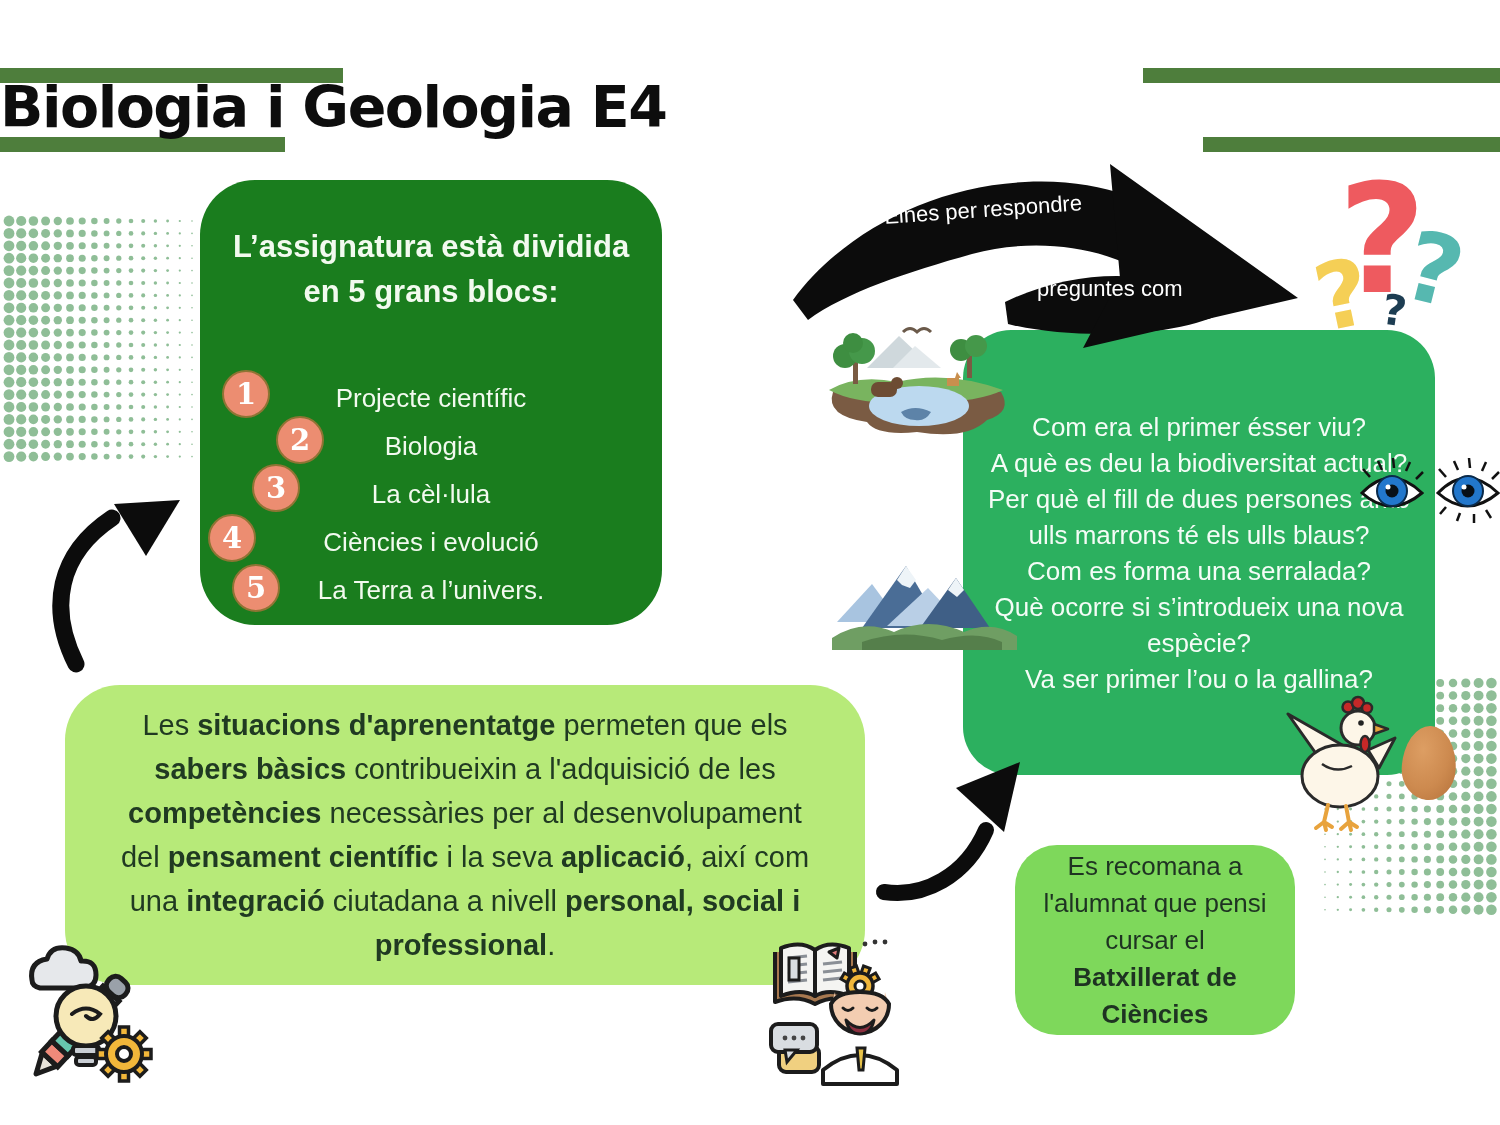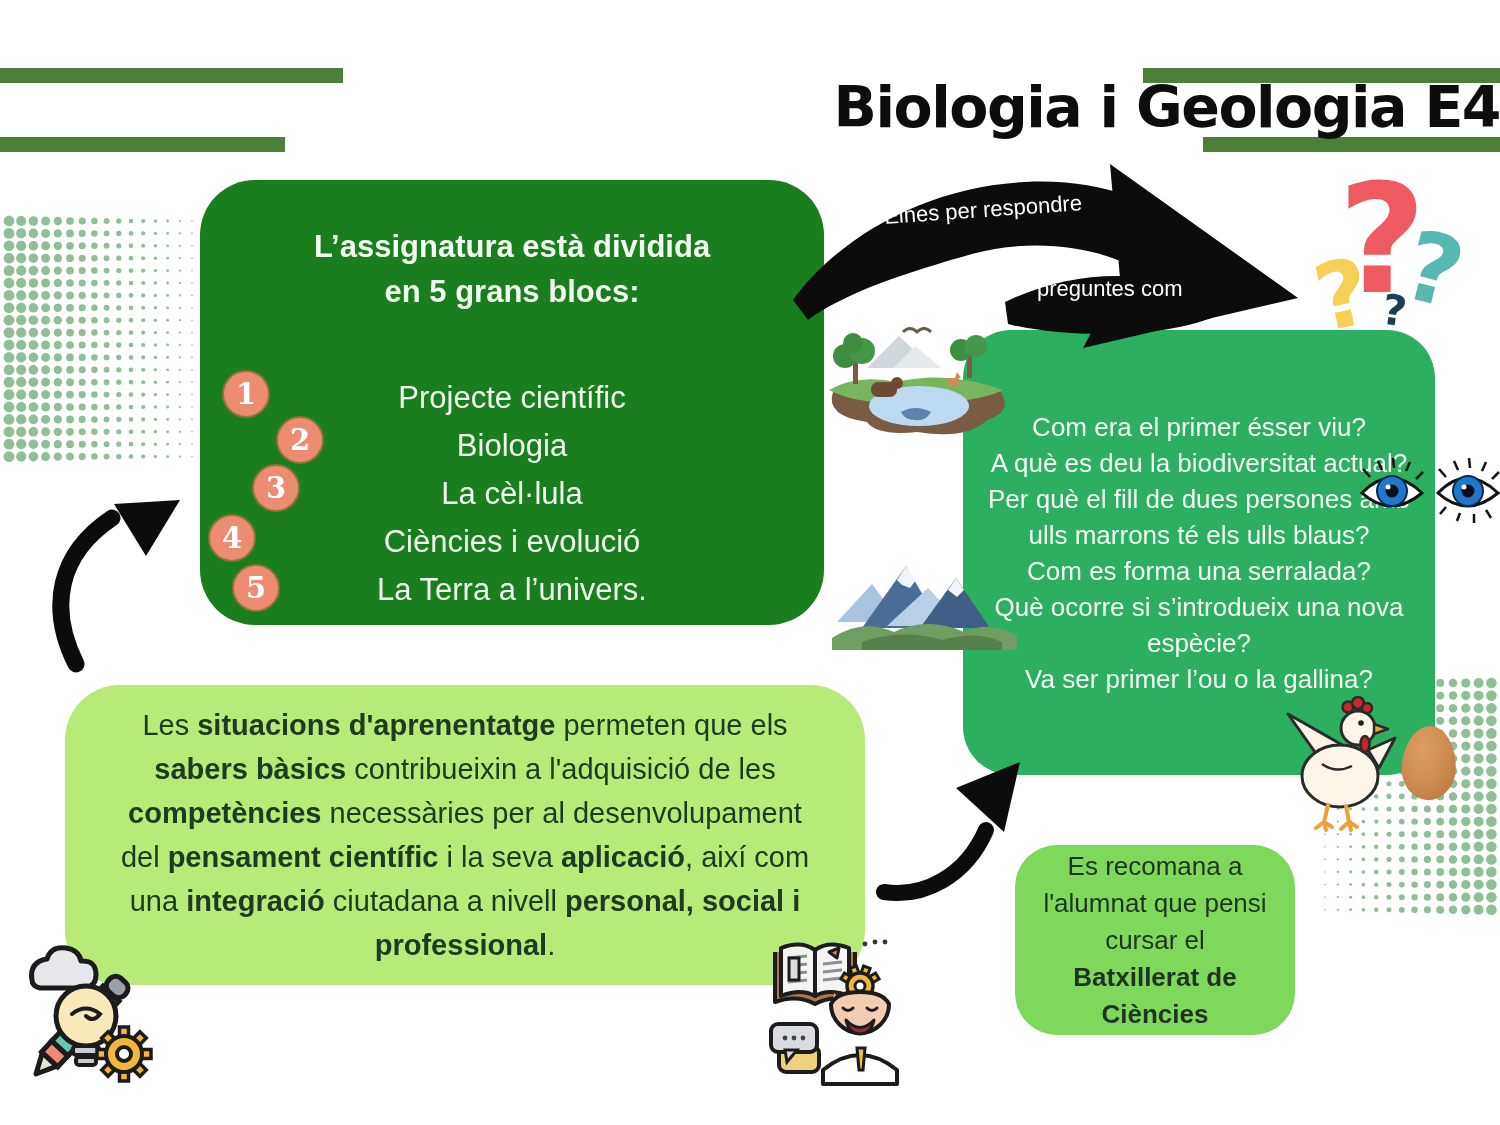--- a/index.html
+++ b/index.html
@@ -6,36 +6,36 @@
   .canvas{position:relative;width:1500px;height:1125px;background:#ffffff;overflow:hidden;
           font-family:"Liberation Sans", sans-serif;}
 
   
   .bar{position:absolute;height:15px;background:#4e7e3c;}
   .bar-l1{left:0;top:68px;width:343px;}
   .bar-l2{left:0;top:137px;width:285px;}
   .bar-r1{left:1143px;top:68px;width:357px;}
   .bar-r2{left:1203px;top:137px;width:297px;}
 
-  .title{position:absolute;left:0;right:0;top:74px;text-align:right;
+  .title{position:absolute;left:0;right:0;top:74px;text-align:left;
          font-family:"DejaVu Sans", sans-serif;font-weight:800;font-size:57px;
          letter-spacing:-1.5px;color:#0d0d0d;z-index:3;}
 
   
   .dots{position:absolute;z-index:1;}
   .dots-left{left:2px;top:214px;}
   .dots-right{left:1318px;top:676px;}
 
   
-  .intro-block{position:absolute;left:200px;top:180px;width:624px;height:445px;
+  .intro-block{position:absolute;left:200px;top:180px;width:462px;height:445px;
                background:#1a7d1e;border-radius:55px;z-index:2;color:#f2faef;}
   .intro-heading{padding-top:44px;text-align:center;font-size:31px;line-height:45px;font-weight:600;}
   .intro-list{margin-top:60px;}
   .intro-row{position:relative;height:48px;display:flex;align-items:center;justify-content:center;}
-  .intro-label{font-size:31px;font-weight:400;}
+  .intro-label{font-size:26px;font-weight:400;}
   .num-badge{position:absolute;top:0;width:44px;height:44px;border-radius:50%;
              background:#ec8d71;border:2px solid #8f7434;color:#ffffff;
              font-family:"DejaVu Serif", serif;font-weight:bold;font-size:29px;
              display:flex;align-items:center;justify-content:center;z-index:2;}
   .intro-row:nth-child(1) .num-badge{left:22px;top:-4px;}
   .intro-row:nth-child(2) .num-badge{left:76px;top:-6px;}
   .intro-row:nth-child(3) .num-badge{left:52px;top:-6px;}
   .intro-row:nth-child(4) .num-badge{left:8px;top:-4px;}
   .intro-row:nth-child(5) .num-badge{left:32px;top:-2px;}
 

